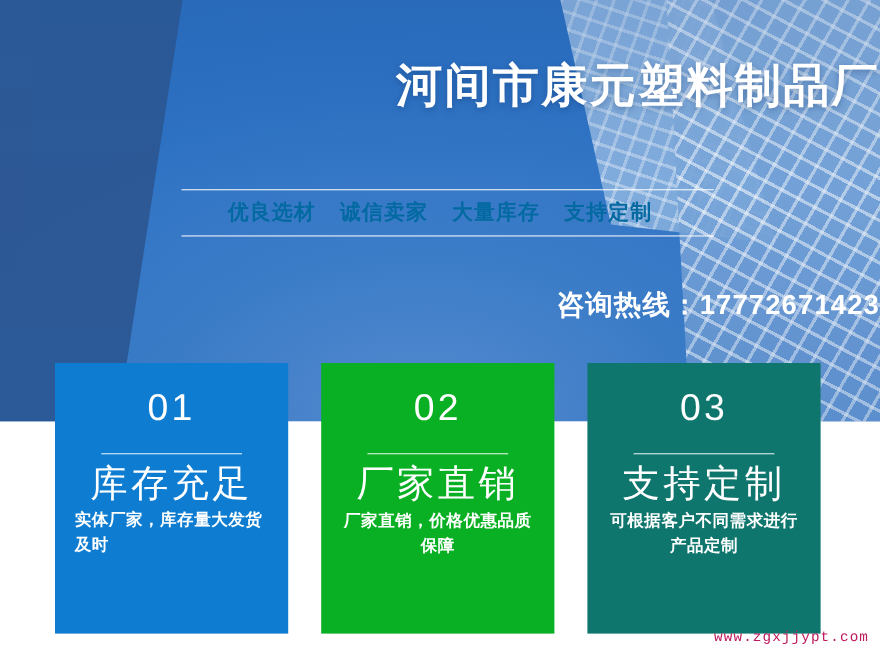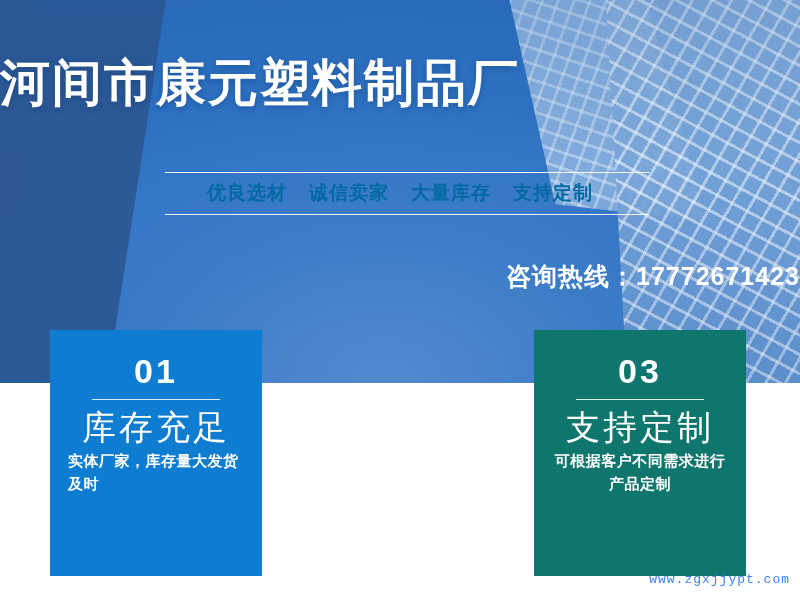--- a/index.html
+++ b/index.html
@@ -82,23 +82,23 @@
     transform: rotate(-22deg);
     clip-path: polygon(22% 0%, 100% 0%, 78% 100%, 0% 76%);
     opacity: .85;
   }
 
   
   .headline {
     position: absolute;
     left: 0; right: 0;
     top: 50px;
-    text-align: left;
+    text-align: right;
     color: #ffffff;
-    font-size: 50px;
+    font-size: 42px;
     font-weight: bold;
     letter-spacing: 2px;
     text-shadow: 0 2px 6px rgba(12,45,95,0.35);
     white-space: nowrap;
   }
   .rule {
     position: absolute;
     left: 165px;
     width: 484px;
     height: 1px;
@@ -143,24 +143,24 @@
   .card {
     width: 212px;
     height: 246px;
     box-sizing: border-box;
     padding: 24px 14px 0 14px;
     color: #ffffff;
     text-align: center;
   }
   .card .num {
     font-size: 34px;
-    font-weight: 700;
+    font-weight: 400;
     line-height: 1;
     letter-spacing: 3px;
-    margin-bottom: 11px;
+    margin-bottom: 24px;
   }
   .card .divider {
     width: 128px;
     height: 1px;
     margin: 0 auto 7px auto;
     background: rgba(255,255,255,0.85);
   }
   .card .title {
     font-size: 34px;
     font-weight: normal;
@@ -168,31 +168,31 @@
     letter-spacing: 3px;
     margin-bottom: 2px;
     white-space: nowrap;
   }
   .card .desc {
     font-size: 15px;
     font-weight: bold;
     line-height: 1.55;
     letter-spacing: .5px;
   }
-  .card.c1 .desc { text-align: left; padding-left: 4px; }
+  .card.c1 .desc { text-align: left; padding-left: 4px; font-family: Liberation Mono, monospace; }
   .card.c2 .desc, .card.c3 .desc { text-align: center; }
 
   
   .watermark {
     position: absolute;
     right: 10px;
     top: 572px;
     font-family: "Liberation Mono", "DejaVu Sans Mono", monospace;
     font-size: 13px;
-    color: #3b82f6;
+    color: #be185d;
     letter-spacing: 1px;
     white-space: nowrap;
   }
 </style>
 </head>
 <body>
 
 <div id="banner">
 
   <div class="bg-sky">
@@ -214,20 +214,26 @@
 
   <div class="cards">
 
     <div class="card c1" style="background:#0d7cd1">
       <div class="num">01</div>
       <div class="divider"></div>
       <div class="title">库存充足</div>
       <div class="desc">实体厂家，库存量大发货及时</div>
     </div>
 
+    <div class="card c2" style="background:#0ab024">
+      <div class="num">02</div>
+      <div class="divider"></div>
+      <div class="title">厂家直销</div>
+      <div class="desc">厂家直销，价格优惠品质保障</div>
+    </div>
 
     <div class="card c3" style="background:#0f766e">
       <div class="num">03</div>
       <div class="divider"></div>
       <div class="title">支持定制</div>
       <div class="desc">可根据客户不同需求进行产品定制</div>
     </div>
 
   </div>
 

